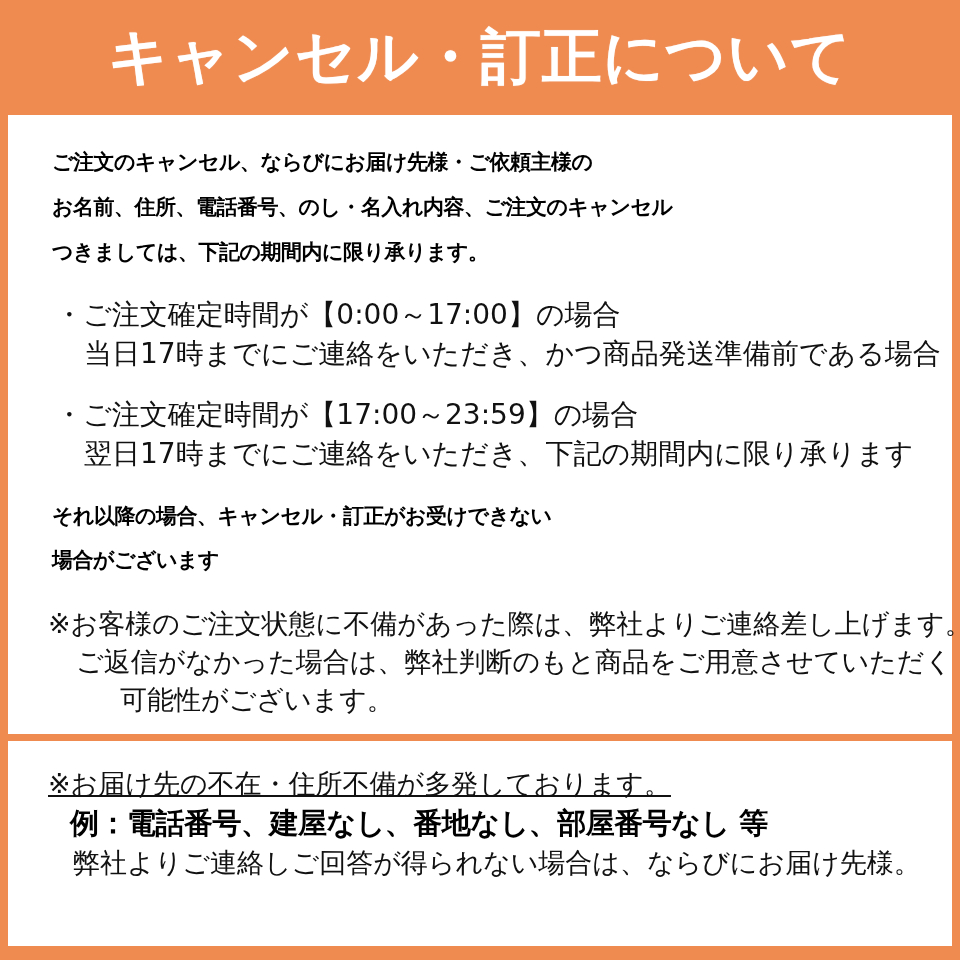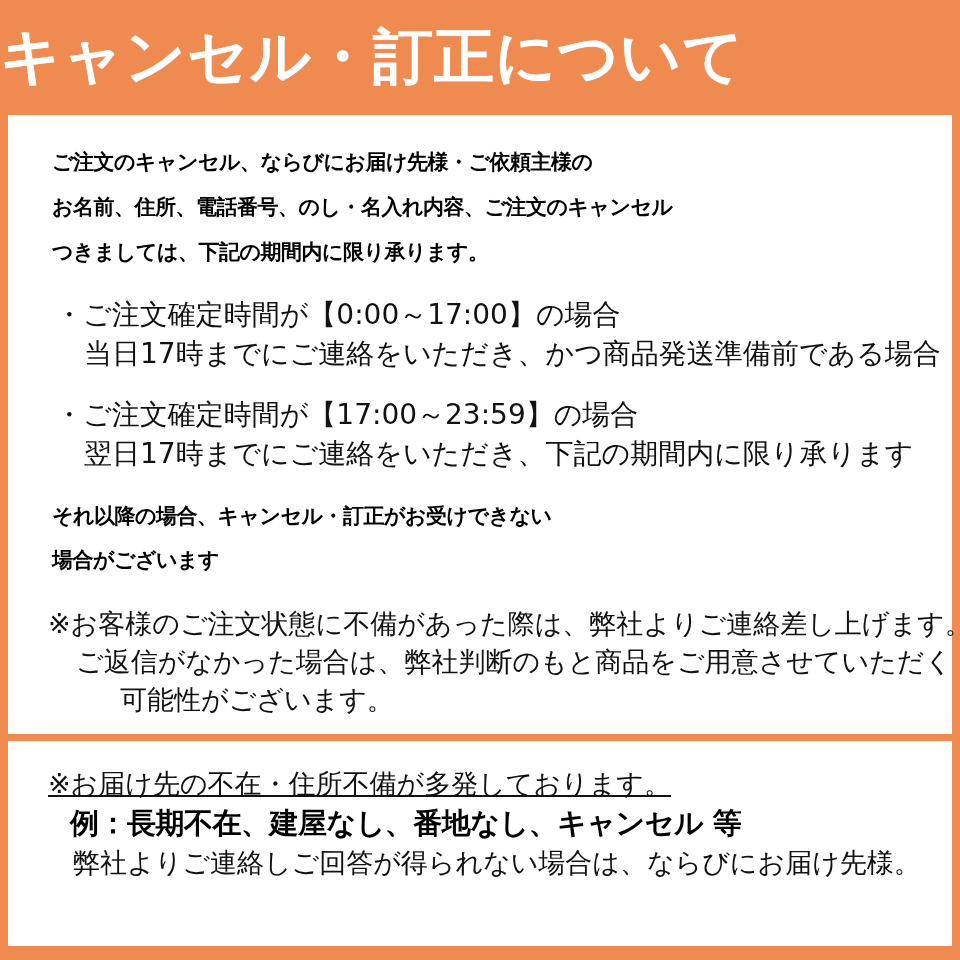--- a/index.html
+++ b/index.html
@@ -19,21 +19,21 @@
     background: #EF8B51; 
   }
   .header-band {
     position: absolute;
     top: 0; left: 0;
     width: 960px;
     height: 115px;
     background: #EF8B51;
     display: flex;
     align-items: center;
-    justify-content: flex-start;
+    justify-content: center;
   }
   .header-title {
     color: #FFFFFF;
     font-size: 60px;
     font-weight: 900;
     letter-spacing: 1px;
     white-space: nowrap;
     text-shadow: 0 0 1px rgba(255,255,255,.6);
   }
   .panel {
@@ -95,16 +95,16 @@
   <div class="txt txt-reg" style="left:84px; top:440px;">翌日17時までにご連絡をいただき、下記の期間内に限り承ります</div>
 
   <div class="txt txt-bold" style="left:52px; top:506px;">それ以降の場合、キャンセル・訂正がお受けできない</div>
   <div class="txt txt-bold" style="left:52px; top:550px;">場合がございます</div>
 
   <div class="txt txt-note" style="left:48px; top:610px;">※お客様のご注文状態に不備があった際は、弊社よりご連絡差し上げます。</div>
   <div class="txt txt-note" style="left:76px; top:648px;">ご返信がなかった場合は、弊社判断のもと商品をご用意させていただく</div>
   <div class="txt txt-note" style="left:78px; top:686px;margin-left:42px;">可能性がございます。</div>
 
   <div class="txt txt-note" style="left:48px; top:770px;text-decoration:underline;">※お届け先の不在・住所不備が多発しております。</div>
-  <div class="txt txt-bold" style="left:70px; top:809px; font-size:29px;">例：長期不在、建屋なし、番地なし、キャンセル 等</div>
+  <div class="txt txt-bold" style="left:70px; top:809px; font-size:29px;">例：電話番号、建屋なし、番地なし、部屋番号なし 等</div>
   <div class="txt txt-note" style="left:73px; top:849px;">弊社よりご連絡しご回答が得られない場合は、ならびにお届け先様。</div>
 
 </div>
 
 </body></html>

